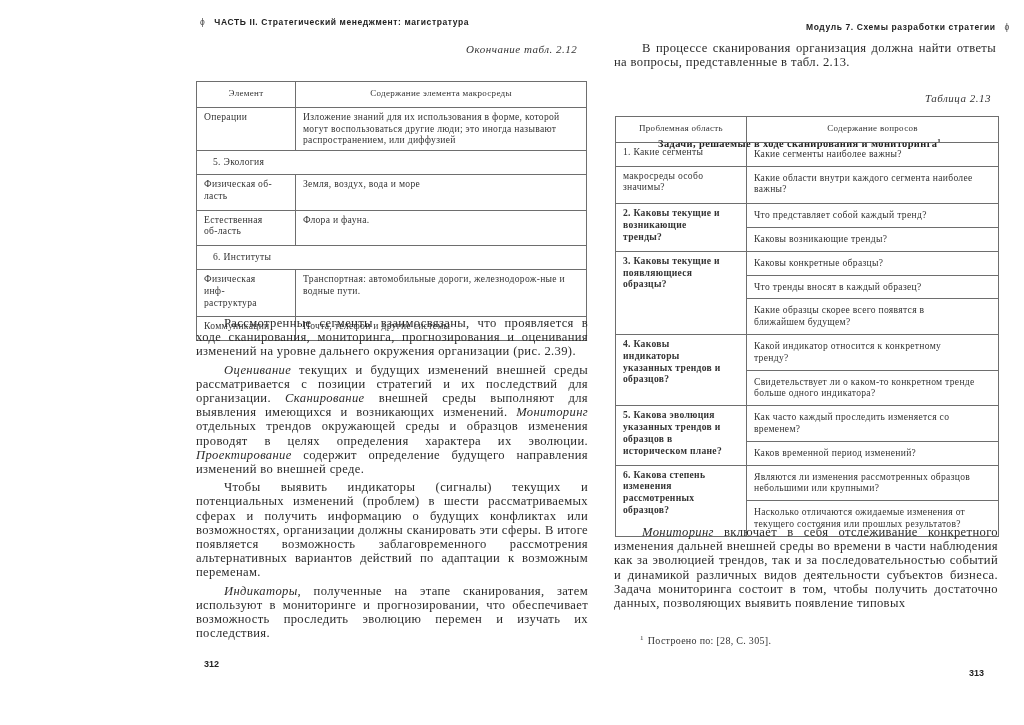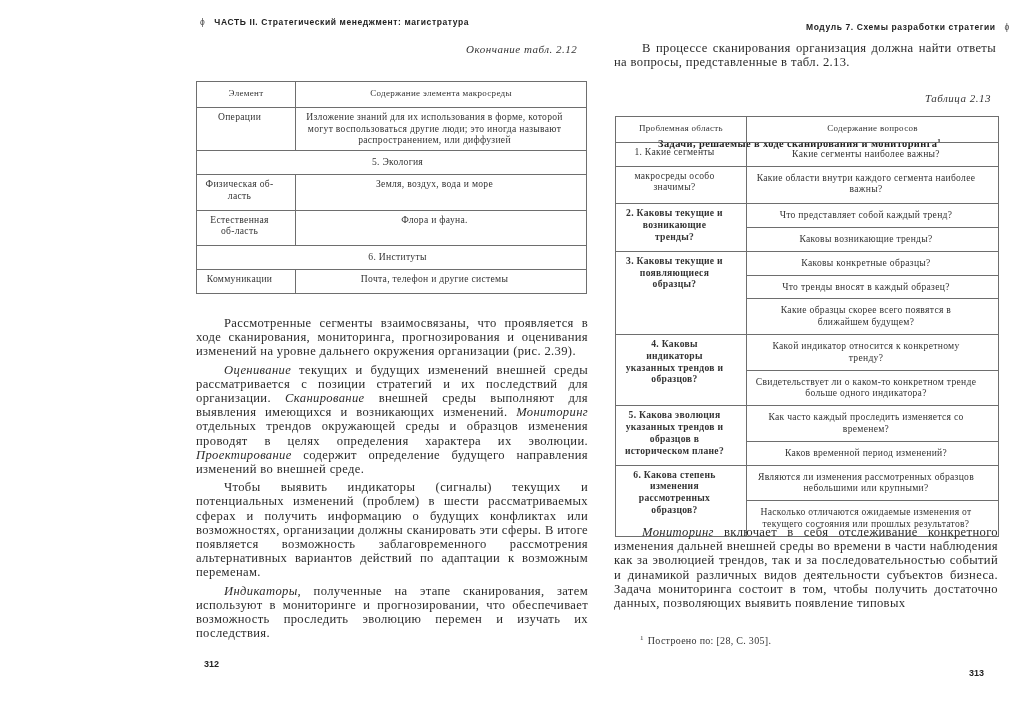--- a/index.html
+++ b/index.html
@@ -3,23 +3,23 @@
 <meta charset="utf-8">
 <style>
   html, body { margin:0; padding:0; background:#ffffff; }
   body { width:1024px; height:725px; position:relative; overflow:hidden;
          font-family:"Liberation Serif","DejaVu Serif",serif; color:#2a2a2a; }
   .abs { position:absolute; }
   .run-head { font-family:"Liberation Sans","DejaVu Sans",sans-serif; font-weight:bold; font-size:8.5px; letter-spacing:0.6px; color:#222; white-space:nowrap; }
   .orn { font-weight:normal; margin:0 6px; color:#444; }
   .cap-it { font-style:italic; font-size:11px; color:#333; letter-spacing:0.5px; white-space:nowrap; }
   table.t { border-collapse:collapse; font-size:9.6px; line-height:11.8px; color:#333; }
-  table.t td { border:1px solid #6e6e6e; vertical-align:top; padding:3px 20px 4px 7px; letter-spacing:0.3px;text-align:center; }
+  table.t td { border:1px solid #6e6e6e; vertical-align:top; padding:3px 20px 4px 7px; letter-spacing:0.3px; }
   table.t td.hd { text-align:center; padding:6px 4px 7px 4px; font-size:9px; }
-  table.t td.sec { text-align:center; padding:5px 4px 6px 16px; }
+  table.t td.sec { text-align:left; padding:5px 4px 6px 16px; }
   table.t2 td.b { font-weight:bold; }
   .para { font-size:12.6px; line-height:14.2px; text-align:justify; letter-spacing:0.35px; color:#2b2b2b; }
   .para p { margin:0 0 4px 0; text-indent:28px; }
   .para i { font-style:italic; }
   .pnum { font-family:"Liberation Sans","DejaVu Sans",sans-serif; font-weight:bold; font-size:9px; color:#222; }
   .foot { font-size:10px; color:#333; letter-spacing:0.3px; white-space:nowrap; }
   .foot sup { font-size:7px; margin-right:4px; }
   .ttitle { font-weight:bold; font-size:10.4px; letter-spacing:0.4px; color:#222; white-space:nowrap; }
   .ttitle sup { font-size:7px; }
 </style>
@@ -53,20 +53,24 @@
       <tr>
         <td style="padding-bottom: 8px;">Физическая об-ласть</td>
         <td>Земля, воздух, вода и море</td>
       </tr>
       <tr>
         <td style="padding-bottom: 8px;">Естественная об-ласть</td>
         <td>Флора и фауна.</td>
       </tr>
       <tr>
         <td class="sec" colspan="2">6. Институты</td>
+      </tr>
+      <tr>
+        <td style="padding-bottom: 8px;">Физическая инф-раструктура</td>
+        <td>Транспортная: автомобильные дороги, железнодорож-ные и водные пути.</td>
       </tr>
       <tr>
         <td style="padding-bottom: 8px;">Коммуникации</td>
         <td>Почта, телефон и другие системы</td>
       </tr>
     </tbody>
 </table>
 
 <div class="abs para" id="lparas" style="left:196px; top:316px; width:392px;">
     <p><span>Рассмотренные сегменты взаимосвязаны, что проявляется в ходе сканирования, мониторинга, прогнозирования и оценивания изменений на уровне дальнего окружения организации (рис. 2.39).</span></p>

